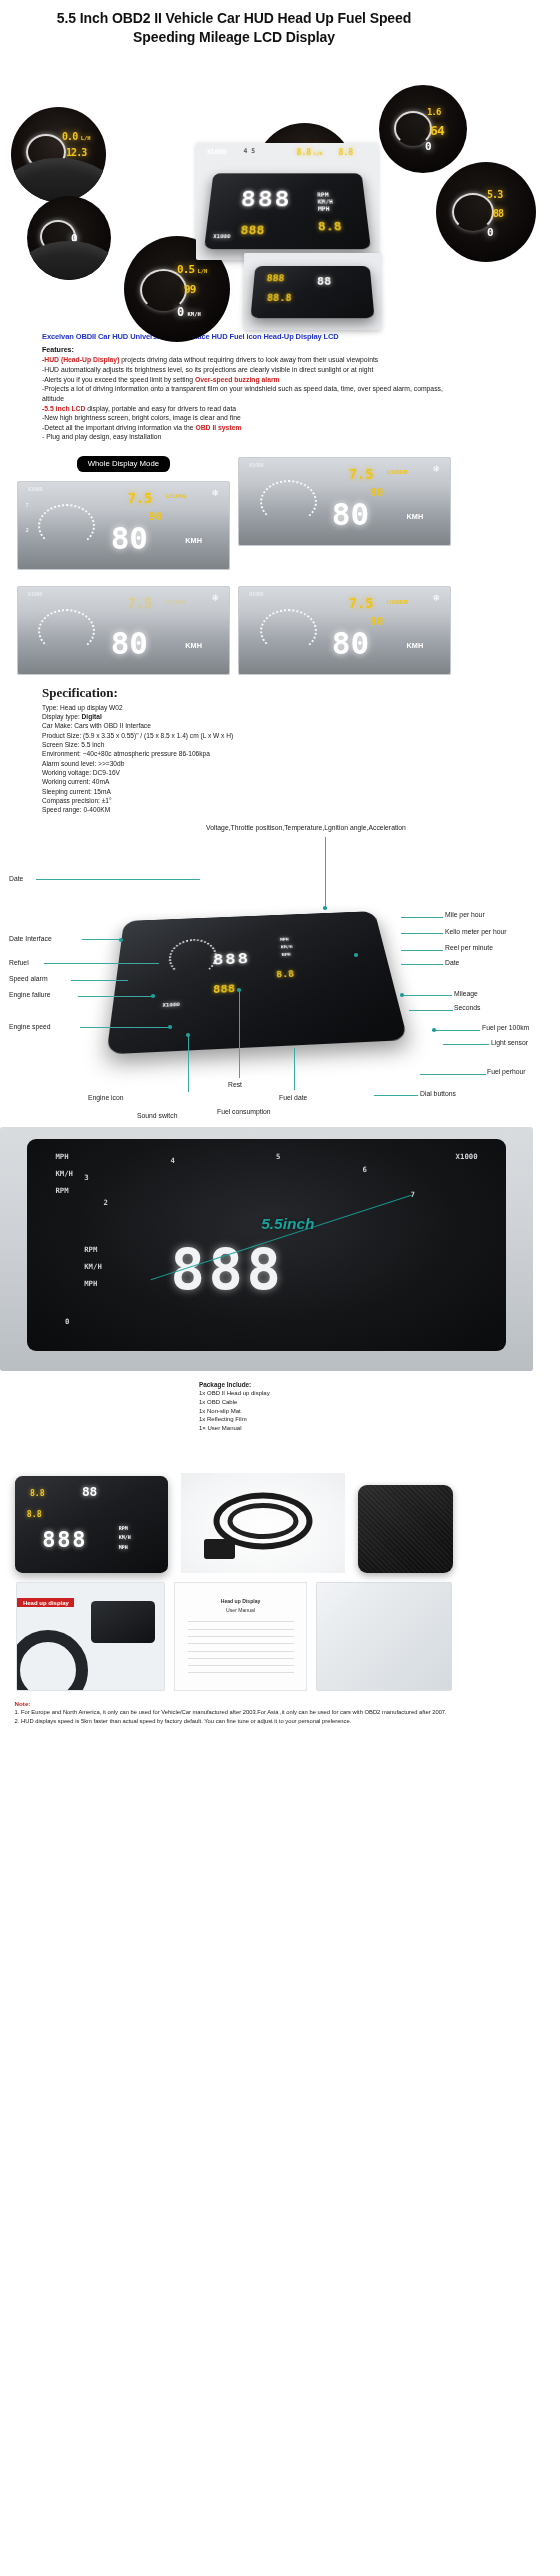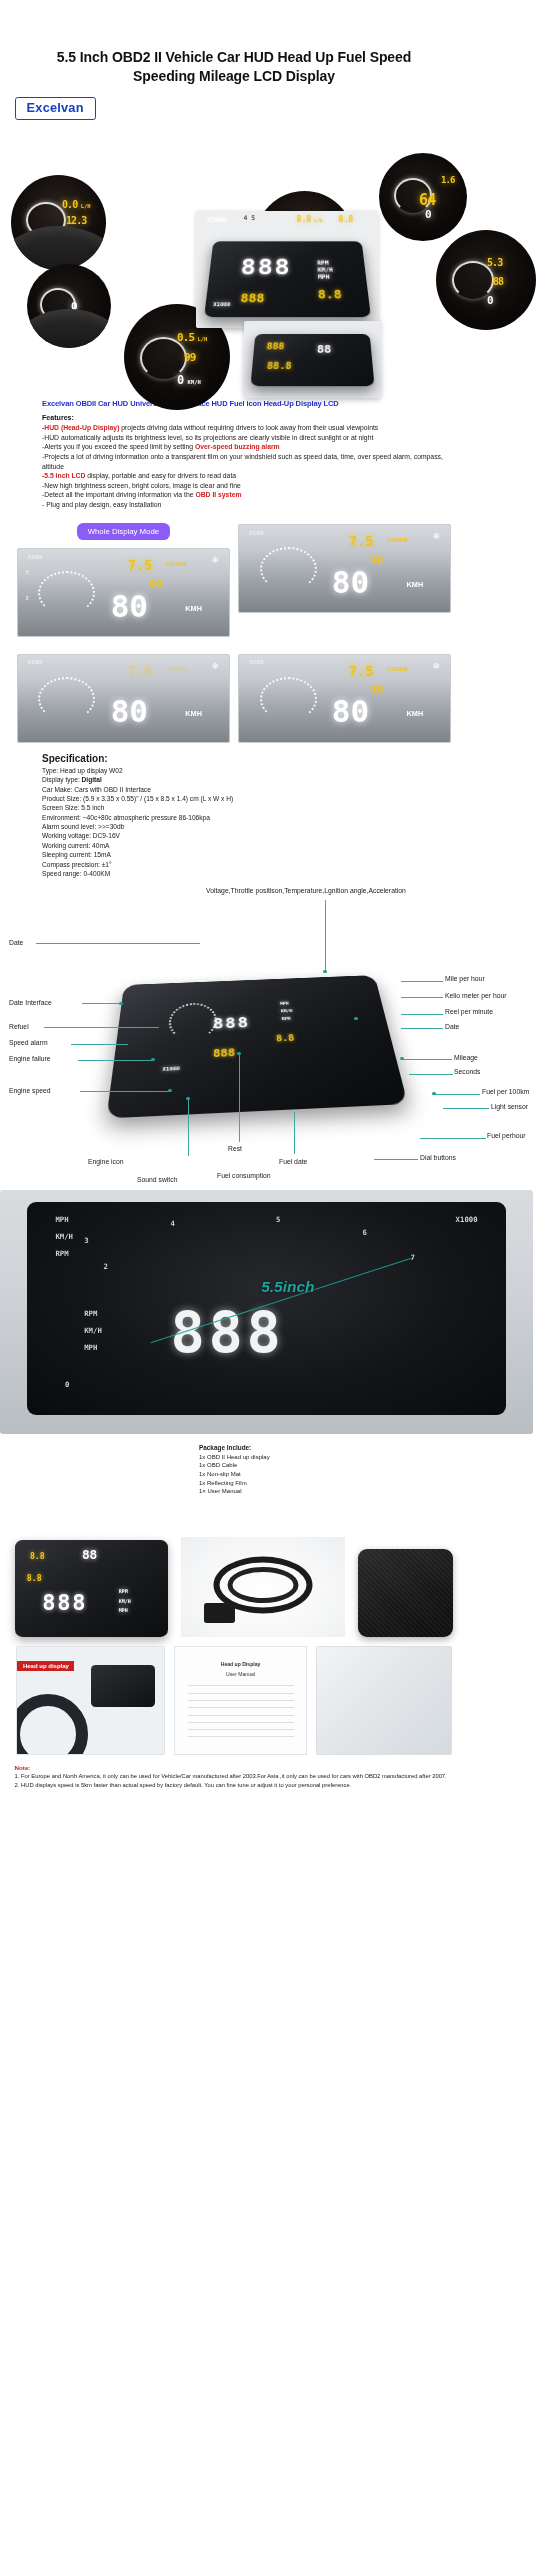--- a/index.html
+++ b/index.html
@@ -3,21 +3,21 @@
 <meta charset="utf-8">
 <style>
   * { box-sizing: border-box; margin: 0; padding: 0; }
   body {
     width: 560px;
     background: #ffffff;
     font-family: "Liberation Sans", sans-serif;
     color: #1a1a1a;
     overflow-x: hidden;
   }
-  .page { width: 468px; position: relative; margin-top: 39px; }
+  .page { width: 468px; position: relative; }
 
   
   .title-block { padding: 9px 42px 7.3px 42px; text-align: center; }
   .title-block h1 {
     font-size: 14px; font-weight: bold; line-height: 1.35;
     letter-spacing: -0.1px; color: #111;
   }
 
   
   .brand-row { padding: 3.6px 0 1.8px 14.6px; }
@@ -93,21 +93,21 @@
   .txtblock { padding: 0 14.6px 0 42px; font-size: 6.8px; line-height: 1.42; }
   .txtblock .hdr { font-weight: bold; font-size: 7.1px; color: #111; }
   .txtblock .red { color: #d32020; font-weight: bold; }
   .txtblock p { white-space: normal; }
 
   
   .modes { padding: 11px 0 0 0; }
   .mode-row { display: flex; justify-content: space-around; padding: 0 12.8px; }
   .mode-col { width: 48%; }
   .pill {
-    display: inline-block; background: #8b5cf6; color: #fff;
+    display: inline-block; background: #000000; color: #fff;
     border-radius: 6.4px; padding: 3.6px 11px; font-size: 7.8px;
     line-height: 1.25; max-width: 164px; text-align: center;
   }
   .pill-wrap { text-align: center; min-height: 24px; }
   .mode-shot {
     margin-top: 3.6px; height: 89px; border-radius: 2.7px; position: relative;
     background: linear-gradient(#d7dade 0%, #c4c8cd 30%, #9fa4aa 62%, #7d8287 100%);
     overflow: hidden; box-shadow: 0 0 0 0.9px #c9cdd1 inset;
   }
   .mode-shot .big {
@@ -135,21 +135,21 @@
     position: absolute; left: 10%; top: 26%; width: 57px; height: 44px;
     border: 2.7px dotted rgba(255,255,255,.9); border-radius: 50%;
     border-bottom-color: transparent;
   }
   .mode-shot .snow {
     position: absolute; right: 5%; top: 8%; color: #fff; font-size: 9px;
   }
 
   
   .spec { padding: 9px 14.6px 0 42px; font-size: 6.6px; line-height: 1.42; }
-  .spec .hdr { font-weight: bold; font-size: 10px; }
+  .spec .hdr { font-weight: bold; font-size: 13px; font-family: Liberation Serif, serif; }
   .spec b { font-weight: bold; }
 
   
   .diagram { position: relative; height: 301px; width: 560px; margin-top: 5.5px; }
   .ann {
     position: absolute; font-size: 6.8px; color: #1a1a1a; white-space: nowrap;
   }
   .lead { position: absolute; background: #3aa9a2; }
   .lead.h { height: 0.9px; }
   .lead.v { width: 0.9px; }
@@ -276,23 +276,20 @@
 </style>
 </head>
 <body>
 
 <div class="page">
 
   <div class="title-block">
     <h1>5.5 Inch OBD2 II Vehicle Car HUD Head Up Fuel Speed Speeding Mileage LCD Display</h1>
   </div>
 
-  <div class="brand-row">
-    <span class="brand-badge">Excelvan</span>
-  </div>
 
   <div class="collage">
 
 
     <div class="circ" style="left:11px; top:53px; width:95px; height:95px;">
       <div class="arc" style="left:14.6px; top:27px; width:40px; height:36px;"></div>
       <div class="hudnum" style="left:51px; top:24px; font-size:10px;">0.0<span class="unit"> L/H</span></div>
       <div class="hudnum" style="left:55px; top:40px; font-size:10px;">12.3</div>
       <div class="hudwhite" style="left:53px; top:57px; font-size:12px;">0<span class="unit"> KM/H</span></div>
       <div class="wheel"></div>
@@ -301,22 +298,22 @@
     <div class="circ" style="left:255px; top:69px; width:99px; height:99px;">
       <div class="arc" style="left:12.8px; top:29px; width:42px; height:38px;"></div>
       <div class="hudnum" style="left:49px; top:22px; font-size:10px;">1.8<span class="unit"> L/H</span></div>
       <div class="hudnum" style="left:57px; top:40px; font-size:10px;">93</div>
       <div class="hudwhite" style="left:51px; top:58px; font-size:12.8px;">0<span class="unit"> KM/H</span></div>
       <div class="wheel"></div>
     </div>
 
     <div class="circ dark2" style="left:379px; top:31px; width:88px; height:88px;">
       <div class="arc" style="left:14.6px; top:25.5px; width:38px; height:35px;"></div>
-      <div class="hudnum" style="left:62px; top:22px; font-size:9px;">1.6</div>
-      <div class="hudnum" style="left:40px; top:38px; font-size:15px;">64</div>
+      <div class="hudnum" style="left:48px; top:22px; font-size:9px;">1.6</div>
+      <div class="hudnum" style="left:51px; top:38px; font-size:13px;">64</div>
       <div class="hudwhite" style="left:46px; top:55px; font-size:11px;">0</div>
     </div>
     <div class="circ dark2" style="left:436px; top:108px; width:100px; height:100px;">
       <div class="arc" style="left:16.4px; top:31px; width:42px; height:38px;"></div>
       <div class="hudnum" style="left:51px; top:27px; font-size:10px;">5.3</div>
       <div class="hudnum" style="left:57px; top:46px; font-size:10px;">88</div>
       <div class="hudwhite" style="left:51px; top:64px; font-size:11px;">0</div>
     </div>
 
     <div class="circ dark2" style="left:27px; top:142px; width:84px; height:84px;">

